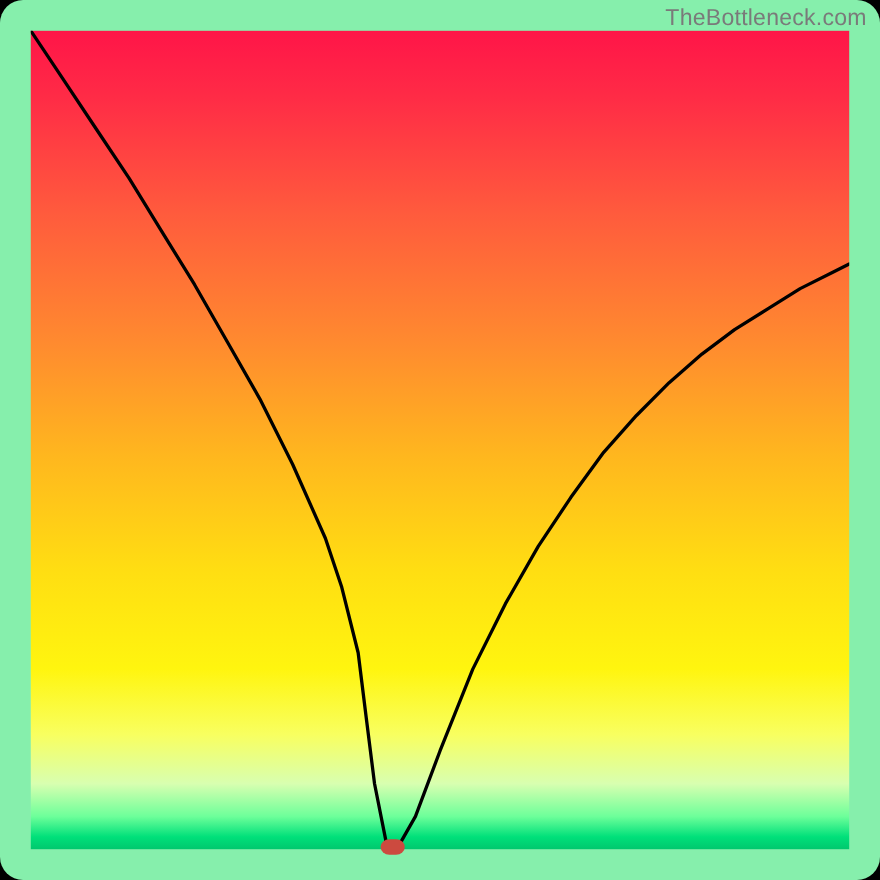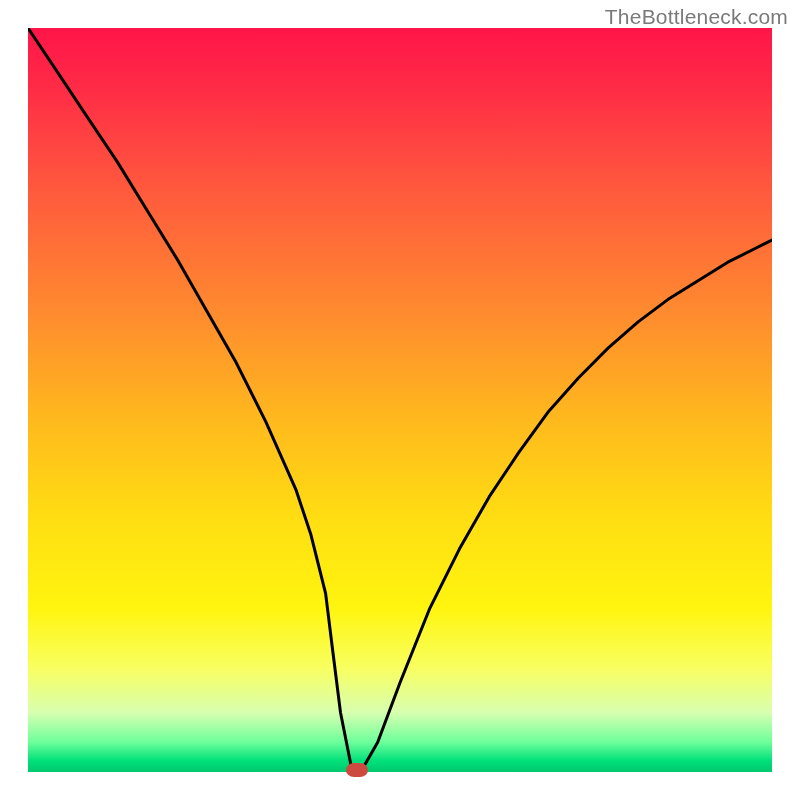--- a/index.html
+++ b/index.html
@@ -8,21 +8,22 @@
     width: 800px;
     height: 800px;
     overflow: hidden;
     background: #000;
     font-family: Arial, Helvetica, sans-serif;
   }
   .stage {
     position: relative;
     width: 800px;
     height: 800px;
-    background: #ffffff;
+    background: #86efac;
+    border-radius: 21px;
   }
   .plot {
     position: absolute;
     left: 28px;
     top: 28px;
     width: 744px;
     height: 744px;
     background: linear-gradient(
       to bottom,
       #ff1548 0%,

